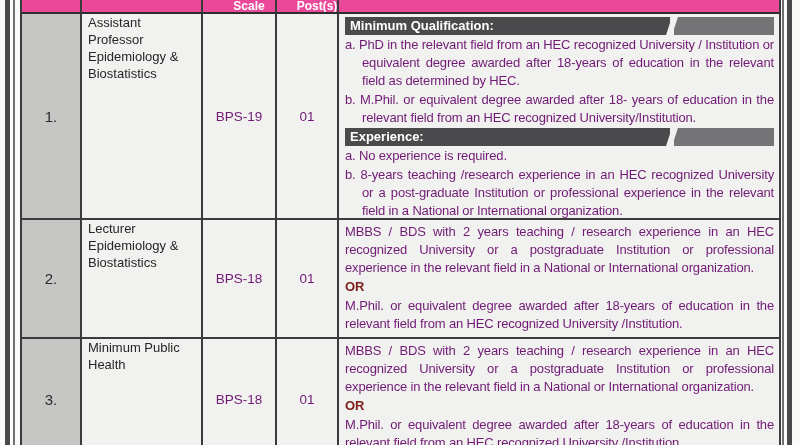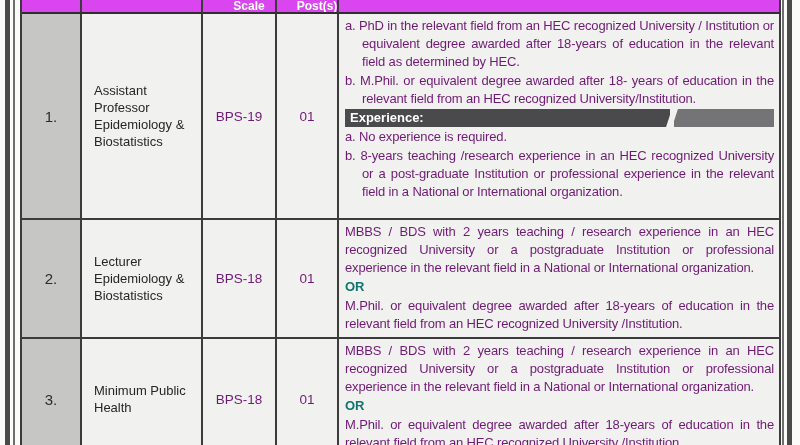--- a/index.html
+++ b/index.html
@@ -26,38 +26,38 @@
   .trow{display:grid;grid-template-columns:60px 121px 74px 62px 1fr;}
   .cell{
     border-right:2px solid #3b3b3b;
     border-bottom:2px solid #3b3b3b;
     background:#f1f1ef;
     box-sizing:border-box;
     overflow:hidden;
   }
   
   .hrow .cell{
-    height:14px;background:#d946ef;color:#fff;
+    height:14px;background:#ec4899;color:#fff;
     font-weight:bold;font-size:12px;line-height:12px;
     display:flex;align-items:center;justify-content:center;
     border-bottom-color:#2e2e2e;
     padding-left:20px;
   }
   
   .r1 .cell{height:206px;}
   .r2 .cell{height:119px;}
   .r3 .cell{height:122px;}
   .no-cell{
     background:#c6c6c4;
     display:flex;align-items:center;justify-content:center;
     font-size:15px;color:#2b2b2b;
   }
   .title-cell{
-    display:flex;align-items:center;
-    padding:0 6px 0 12px;
+    display:flex;align-items:flex-start;
+    padding:0 6px 0 6px;
     font-size:13px;line-height:17px;color:#262626;
   }
   .mid-cell{
     display:flex;align-items:center;justify-content:center;
     font-size:13.5px;color:#701a75;
   }
   .detail-cell{
     padding:3px 5px 0 6px;
     font-size:13px;line-height:18px;
   }
@@ -69,21 +69,21 @@
     font-weight:bold;font-size:13px;line-height:18px;
     padding-left:5px;white-space:nowrap;overflow:hidden;
   }
   .bar-gap{width:6px;background:#f1f1ef;transform:skewX(-18deg);margin:0 -1px;z-index:2;}
   .bar-end{width:100px;background:#747476;}
   .jtext{
     text-align:justify;color:#701a75;letter-spacing:-0.15px;
     margin:0 0 1px 0;
   }
   .hang{padding-left:17px;text-indent:-17px;}
-  .or-label{font-weight:bold;color:#0f766e;}
+  .or-label{font-weight:bold;color:#7f1d1d;}
 </style>
 </head>
 <body>
 
 <div class="page">
 
   <div class="ad-edge edge-l1"></div>
   <div class="ad-edge edge-l2"></div>
   <div class="ad-edge edge-r1"></div>
   <div class="ad-edge edge-r2"></div>
@@ -115,20 +115,25 @@
       <div class="cell title-cell">
           <span>Assistant Professor Epidemiology &amp; Biostatistics</span>
         </div>
       <div class="cell mid-cell">
           <span>BPS-19</span>
         </div>
       <div class="cell mid-cell">
           <span>01</span>
         </div>
       <div class="cell detail-cell">
+        <div class="section-bar">
+          <div class="bar-main">Minimum Qualification:</div>
+          <div class="bar-gap"></div>
+          <div class="bar-end"></div>
+        </div>
         <div class="jtext hang">a. PhD in the relevant field from an HEC recognized University / Institution or equivalent degree awarded after 18-years of education in the relevant field as determined by HEC.</div>
         <div class="jtext hang">b. M.Phil. or equivalent degree awarded after 18- years of education in the relevant field from an HEC recognized University/Institution.</div>
         <div class="section-bar">
           <div class="bar-main">Experience:</div>
           <div class="bar-gap"></div>
           <div class="bar-end"></div>
         </div>
         <div class="jtext hang">a. No experience is required.</div>
         <div class="jtext hang">b. 8-years teaching /research experience in an HEC recognized University or a post-graduate Institution or professional experience in the relevant field in a National or International organization.</div>
       </div>

